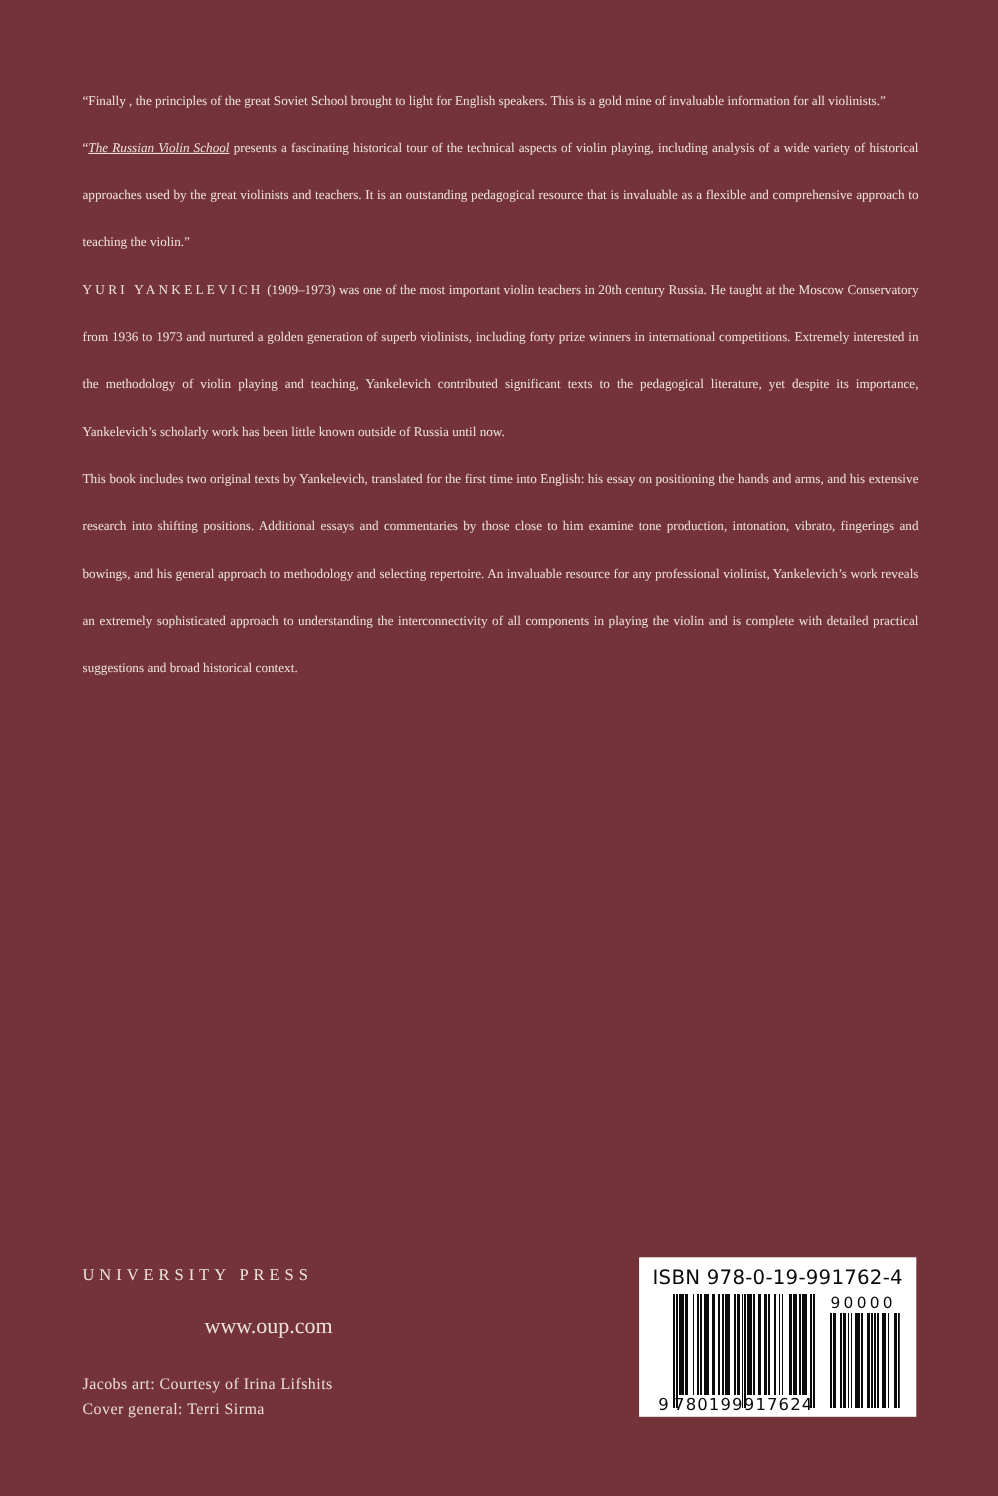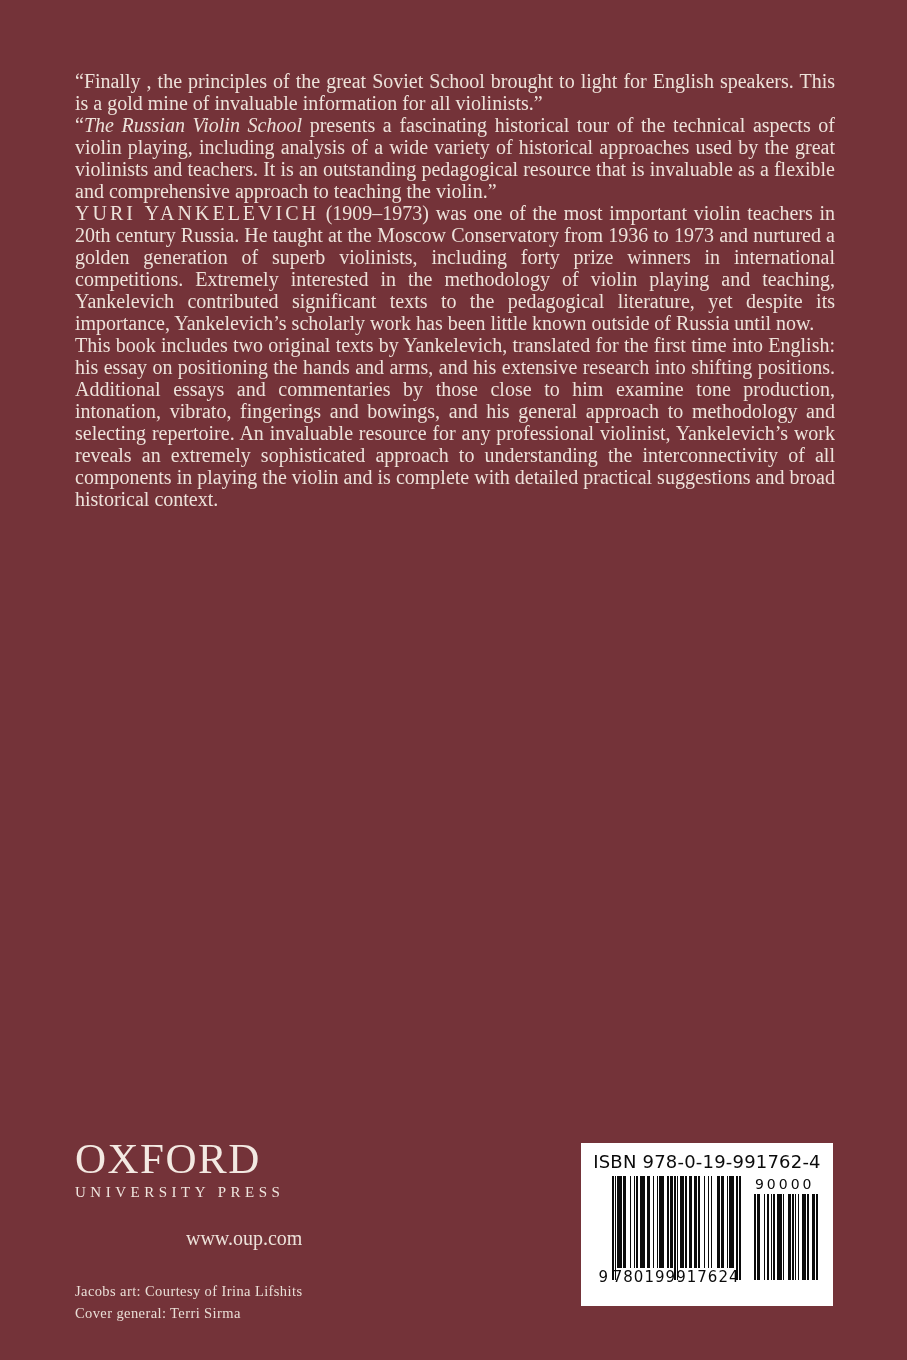--- a/index.html
+++ b/index.html
@@ -10,29 +10,29 @@
     font-family:"Liberation Serif", serif;
     color:#ede2da;
     overflow:hidden;
   }
   .content{
     position:absolute;
     left:75px; right:72px; top:70px;
   }
   .content p{
     margin:0;
-    font-size:20px;
-    line-height:22px;
+    font-size:12px;
+    line-height:43px;
     text-align:justify;
   }
   .quote{margin-bottom:10px;}
   .attribution{margin-bottom:28px;}
   .para{margin-bottom:24px;}
   .name{letter-spacing:3px;}
-  .content em{font-style:italic;}
+  .content em{font-style:italic;text-decoration:underline;}
 
   footer{
     position:absolute;
     top:1143px; left:75px; right:74px;
     display:flex;
     justify-content:space-between;
     align-items:flex-start;
   }
   .oxford{
     font-size:43px;
@@ -54,21 +54,21 @@
   }
   .credits{
     margin-top:31px;
     font-size:14.5px;
     line-height:21.5px;
     letter-spacing:0.4px;
     color:#e9ded6;
   }
   .barcode-box{
     width:252px;
-    height:163px;
+    height:145px;
     background:#ffffff;
     box-sizing:border-box;
     padding-top:8px;
     display:flex;
     flex-direction:column;
     align-items:center;
   }
   .isbn{
     font-family:"DejaVu Sans", sans-serif;
     font-size:18px;
@@ -96,21 +96,20 @@
 
   <p class="para"><span class="name">YURI YANKELEVICH</span><span> (1909–1973) was one of the most important violin teachers in 20th century Russia.  He taught at the Moscow Conservatory from 1936 to 1973 and nurtured a golden generation of superb violinists, including forty prize winners in international competitions. Extremely interested in the methodology of violin playing and teaching, Yankelevich contributed significant texts to the pedagogical literature, yet despite its importance, Yankelevich’s scholarly work has been little known outside of Russia until now.</span></p>
 
   <p class="para"><span>This book includes two original texts by Yankelevich, translated for the first time into English: his essay on positioning the hands and arms, and his extensive research into shifting positions. Additional essays and commentaries by those close to him examine tone production, intonation, vibrato, fingerings and bowings, and his general approach to methodology and selecting repertoire. An invaluable resource for any professional violinist, Yankelevich’s work reveals an extremely sophisticated approach to understanding the interconnectivity of all components in playing the violin and is complete with detailed practical suggestions and broad historical context.</span></p>
 
 
 </div>
 
 <footer>
   <div class="pub">
-    <div class="oxford">OXFORD</div>
     <div class="oup-sub">UNIVERSITY PRESS</div>
     <div class="website">www.oup.com</div>
     <div class="credits">
       <div>Jacobs art: Courtesy of Irina Lifshits</div>
       <div>Cover general: Terri Sirma</div>
     </div>
   </div>
 
   <div class="barcode-box">
     <div class="isbn">ISBN 978-0-19-991762-4</div>

